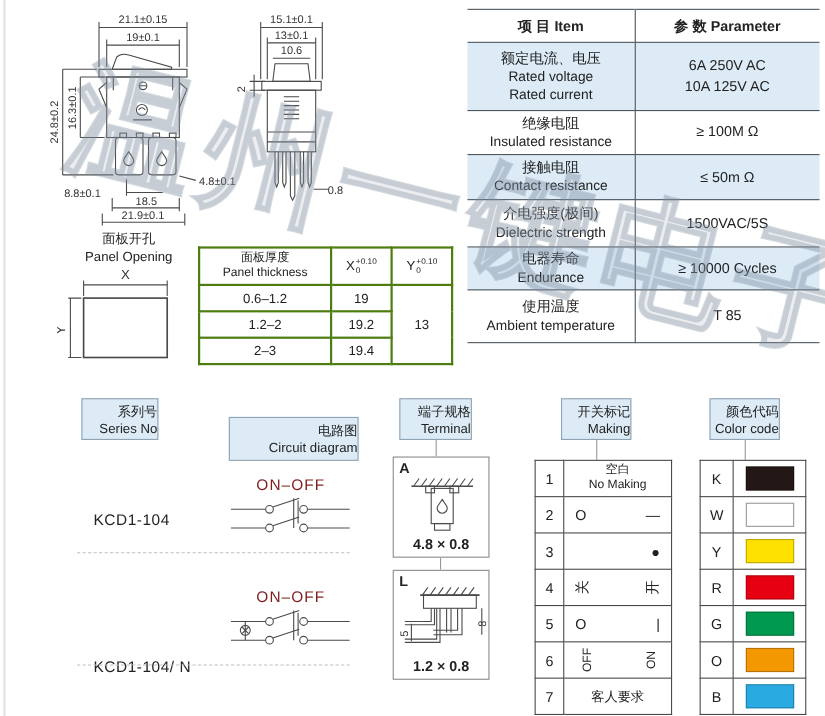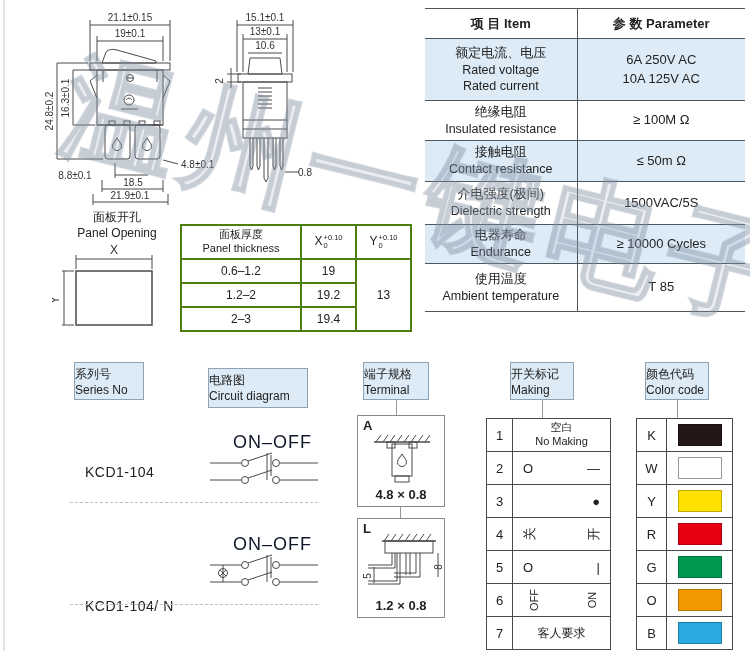--- a/index.html
+++ b/index.html
@@ -31,26 +31,26 @@
   
   .pt{left:180px;top:224px;width:230px;border-collapse:collapse;table-layout:fixed;}
   .pt td{border:2px solid #4d7c0f;text-align:center;vertical-align:middle;font-size:12px;padding:1px;}
   .pt .h{font-size:11px;line-height:1.25;}
   .tol{display:inline-flex;flex-direction:column;font-size:7.5px;line-height:1.05;
        vertical-align:middle;margin-left:1px;text-align:left;}
 
   .panel-title{left:62px;top:210px;width:110px;text-align:center;font-size:12px;line-height:1.3;}
 
   
-  .hbox{background:#dcebf6;border:1px solid #8fa3b5;text-align:left;font-size:12px;
+  .hbox{background:#dcebf6;border:1px solid #8fa3b5;text-align:right;font-size:12px;
         line-height:1.35;padding-top:3px;box-sizing:border-box;}
   .conn{width:1px;background:#999;}
 
   .model{font-size:14px;letter-spacing:0.5px;}
-  .onoff{font-size:18px;letter-spacing:1px;color:#0f172a;}
+  .onoff{font-size:14px;letter-spacing:1px;color:#7f1d1d;}
   .dash-sep{border-top:1px dashed #c0c0c0;height:0;}
 
   
   .tbox{border:1px solid #8a8a8a;background:#fff;box-sizing:border-box;}
   .tbox .tag{position:absolute;left:5px;top:2px;font-size:13px;font-weight:bold;}
   .tbox .size{position:absolute;left:0;right:0;bottom:4px;text-align:center;font-size:13px;font-weight:bold;}
 
   
   .mk{border-collapse:collapse;table-layout:fixed;}
   .mk td{border:1px solid #4a4a4a;text-align:center;vertical-align:middle;font-size:13px;padding:0 4px;height:32px;}
@@ -291,21 +291,21 @@
             <div class="val">T 85</div>
           </td>
     </tr>
   </tbody>
     </table>
 
   <div class="abs hbox" style="left:74px;top:362px;width:70px;height:38px">
     <div>系列号</div>
       <div>Series No</div>
   </div>
-  <div class="abs hbox" style="left:208px;top:368px;width:100px;height:40px">
+  <div class="abs hbox" style="left:208px;top:379px;width:118px;height:40px">
     <div>电路图</div>
       <div>Circuit diagram</div>
   </div>
   <div class="abs hbox" style="left:363px;top:362px;width:66px;height:38px">
     <div>端子规格</div>
       <div>Terminal</div>
   </div>
   <div class="abs hbox" style="left:645px;top:362px;width:64px;height:38px">
     <div>颜色代码</div>
       <div>Color code</div>

